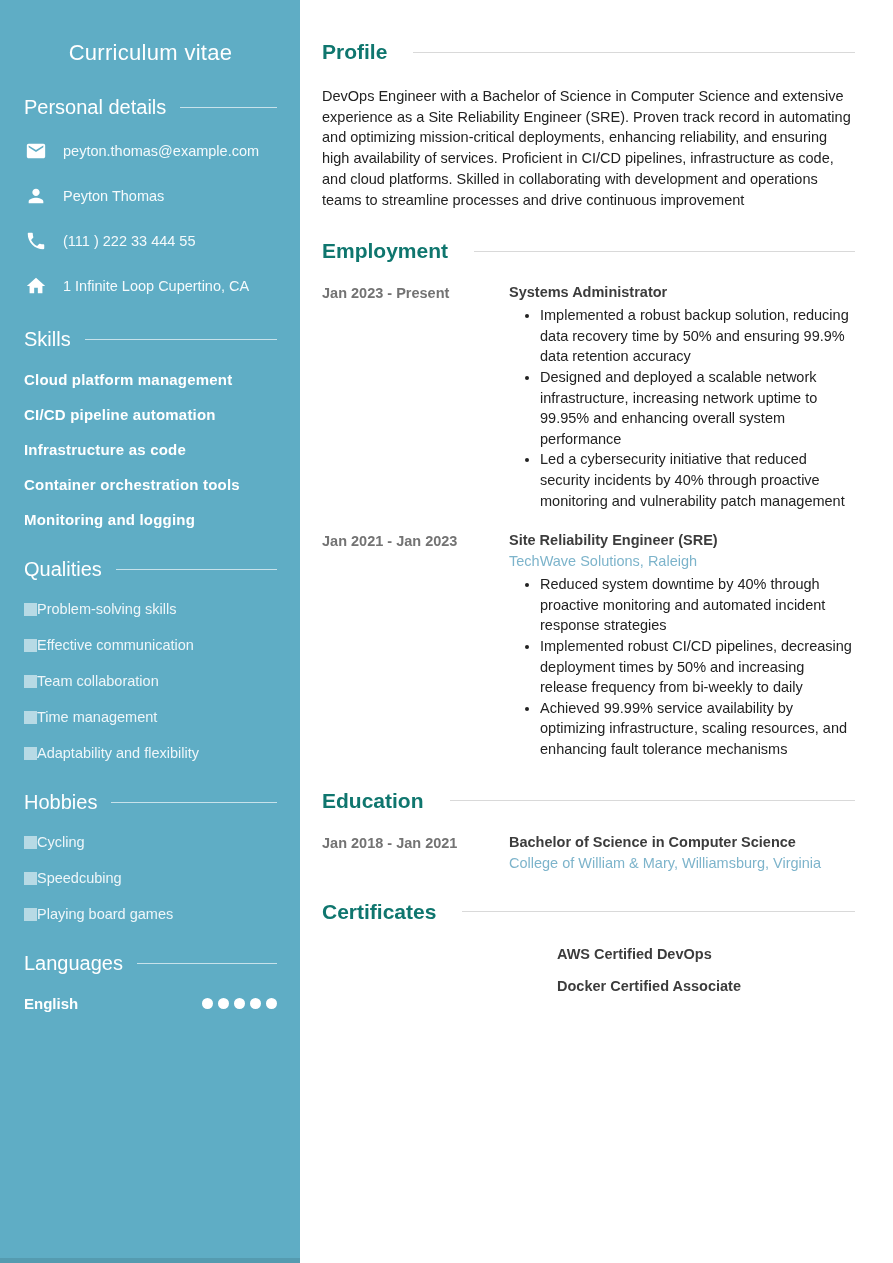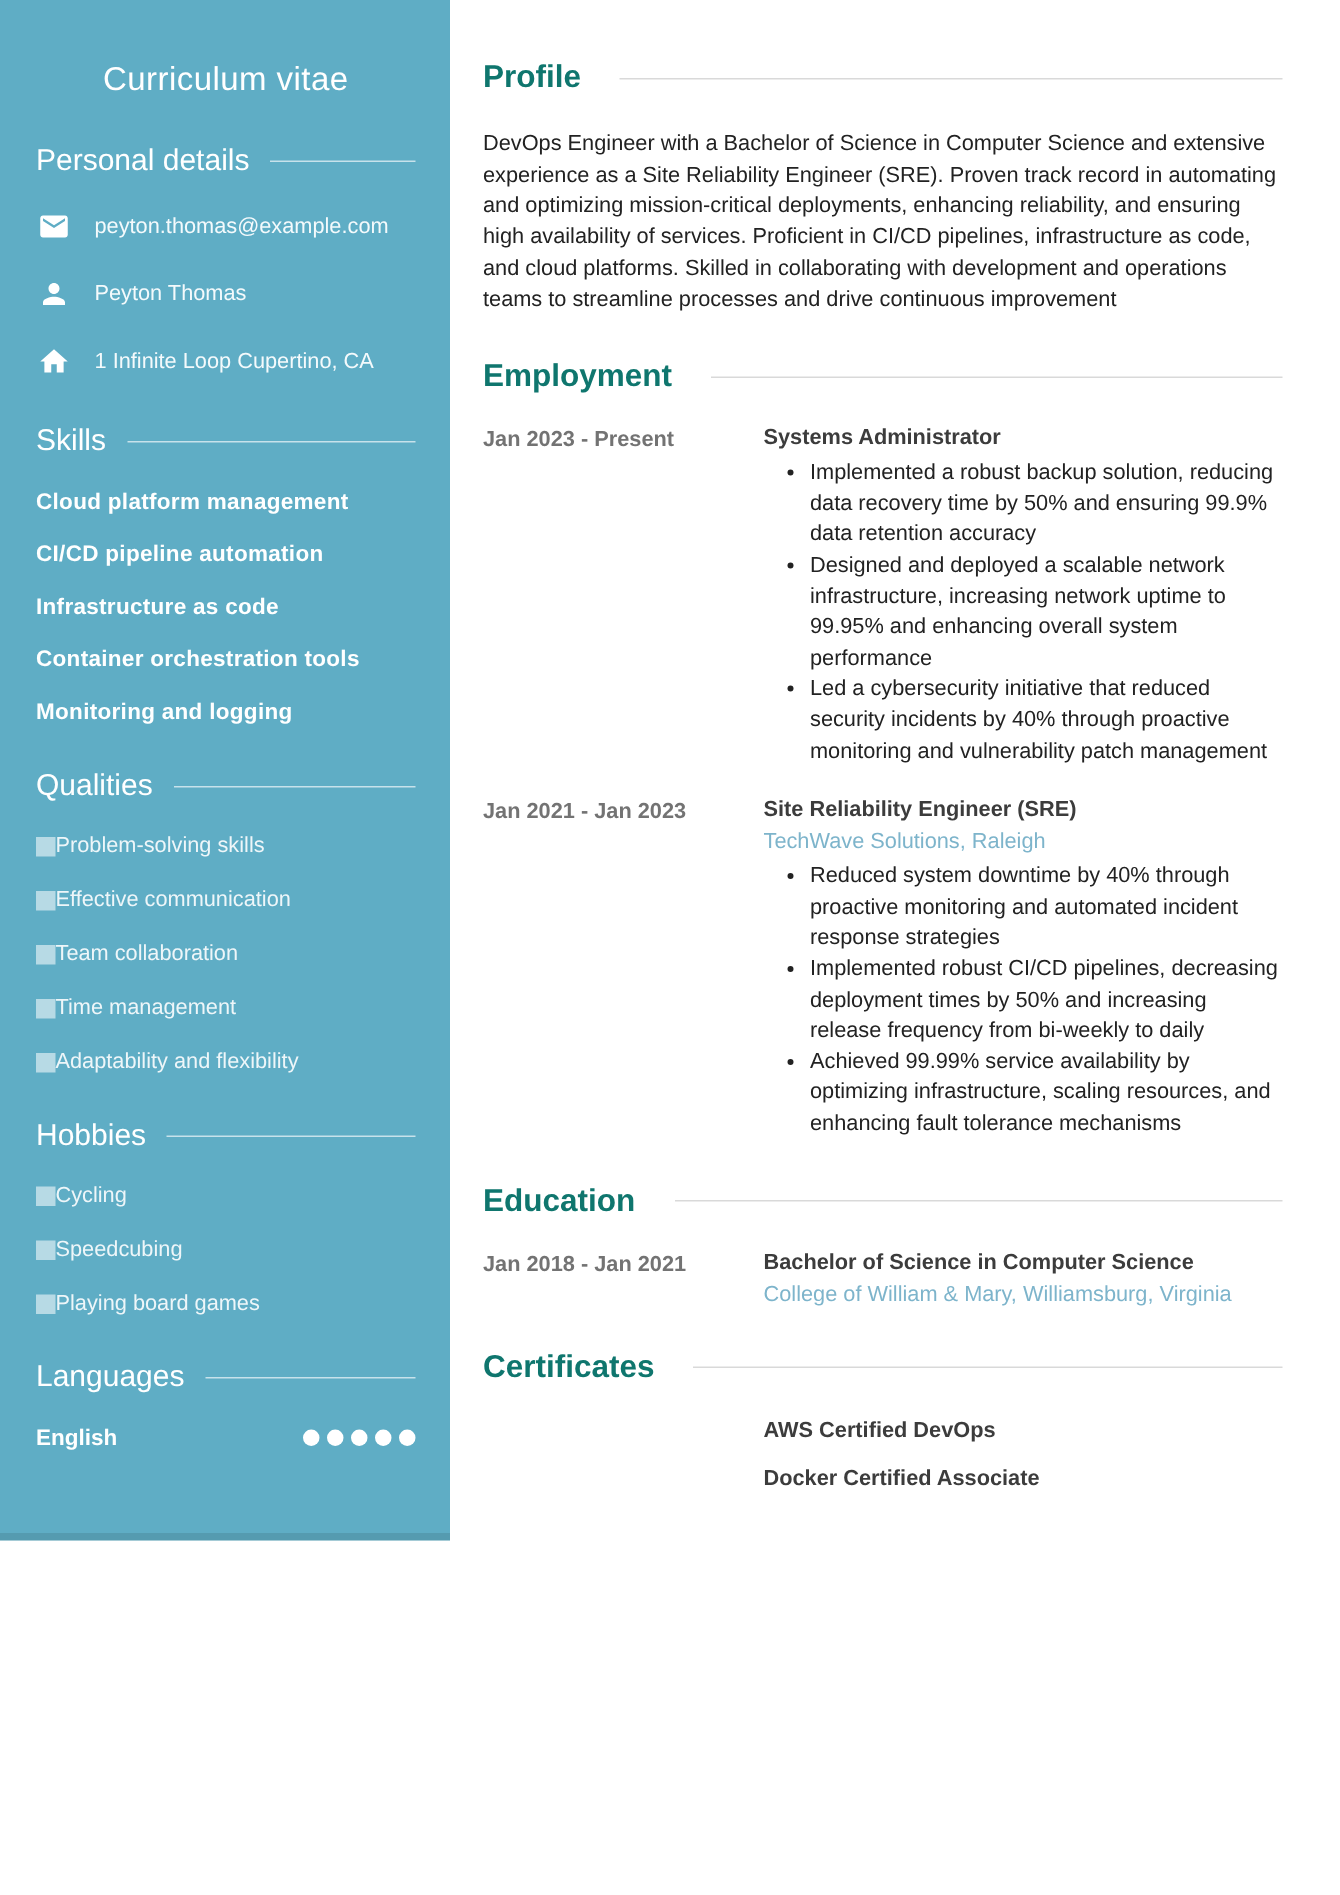--- a/index.html
+++ b/index.html
@@ -6,21 +6,21 @@
   html,body { width:893px; height:1263px; }
   body {
     font-family:"Liberation Sans", sans-serif;
     background:#ffffff;
     overflow:hidden;
   }
   .page { display:flex; width:893px; height:1263px; background:#ffffff; }
 
   
   .sidebar {
-    width:300px; flex-shrink:0; height:1027px;
+    width:300px; flex-shrink:0; height:1263px;
     background:#5fadc5; color:#ffffff;
     padding:30px 23px 0 24px;
     border-bottom:5px solid rgba(0,0,0,0.10);
   }
   .cv-title {
     font-size:22px; font-weight:400; text-align:center;
     color:#ffffff; margin-top:10px; letter-spacing:0.3px;
   }
   .side-heading {
     display:flex; align-items:center; gap:14px;
@@ -76,21 +76,21 @@
     margin-top:21px; align-items:start;
   }
   .entry-date { font-size:14.5px; font-weight:bold; color:#737373; padding-top:1px; }
   .entry-title { font-size:14.5px; font-weight:bold; color:#3c3c3c; }
   .entry-org { font-size:14.5px; color:#7db4cb; margin-top:5px; }
   .entry-bullets { margin:5px 0 0 0; padding-left:31px; list-style:disc; }
   .entry-bullets li {
     font-size:14.5px; line-height:20.6px; color:#222222;
   }
   .cert-item { font-size:14.5px; font-weight:bold; color:#3c3c3c; margin-top:16px; }
-  .entry.cert-entry { margin-top:22px; }
+  .entry.cert-entry { margin-top:22px;gap:48px; }
   .cert-list .cert-item:first-child { margin-top:0; }
 </style>
 </head>
 <body>
 
 <div class="page">
 
   <aside class="sidebar">
 
     <div class="cv-title">Curriculum vitae</div>
@@ -111,20 +111,28 @@
 
     <div class="contact-row">
       <span class="icon">
         <svg viewBox="0 0 24 24">
             <path d="M12 12c2.21 0 4-1.79 4-4s-1.79-4-4-4-4 1.79-4 4 1.79 4 4 4zm0 2c-2.67 0-8 1.34-8 4v2h16v-2c0-2.66-5.33-4-8-4z"></path>
           </svg>
       </span>
       <span>Peyton Thomas</span>
     </div>
 
+    <div class="contact-row">
+      <span class="icon">
+        <svg viewBox="0 0 24 24">
+            <path d="M6.62 10.79c1.44 2.83 3.76 5.14 6.59 6.59l2.2-2.2c.27-.27.67-.36 1.02-.24 1.12.37 2.33.57 3.57.57.55 0 1 .45 1 1V20c0 .55-.45 1-1 1-9.39 0-17-7.61-17-17 0-.55.45-1 1-1h3.5c.55 0 1 .45 1 1 0 1.25.2 2.45.57 3.57.11.35.03.74-.25 1.02l-2.2 2.2z"></path>
+          </svg>
+      </span>
+      <span>(111 ) 222 33 444 55</span>
+    </div>
 
     <div class="contact-row">
       <span class="icon">
         <svg viewBox="0 0 24 24">
             <path d="M10 20v-6h4v6h5v-8h3L12 3 2 12h3v8z"></path>
           </svg>
       </span>
       <span>1 Infinite Loop Cupertino, CA</span>
     </div>
 

